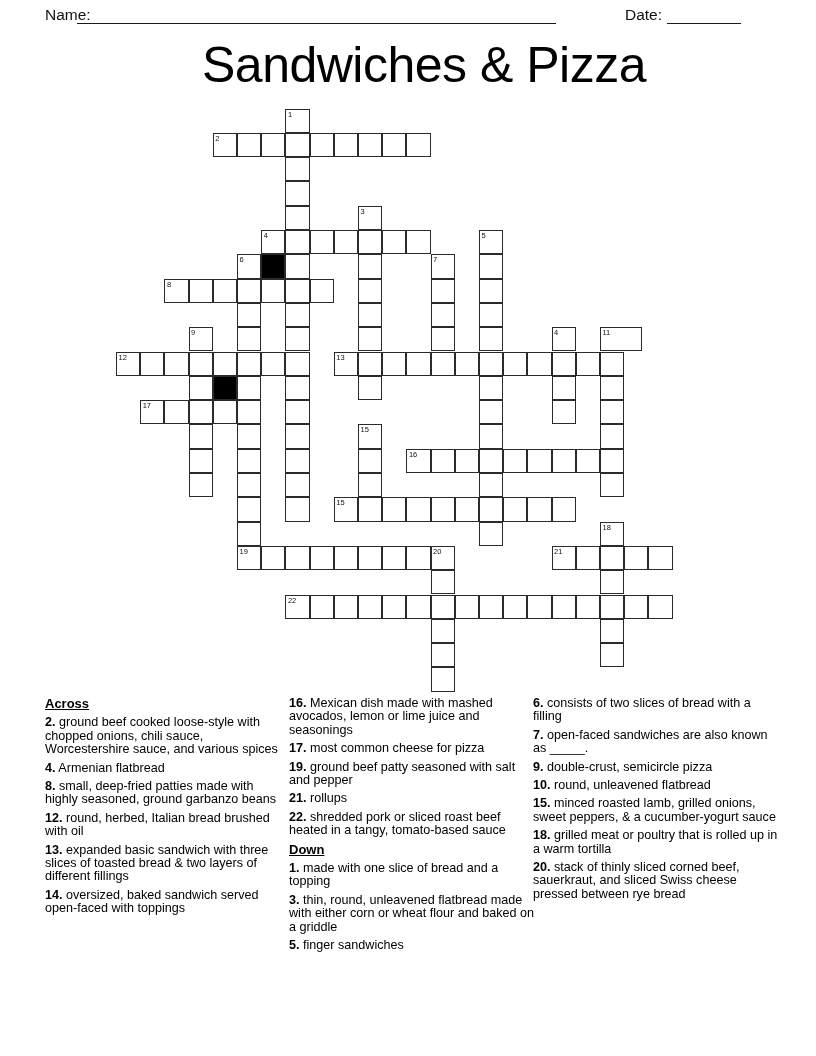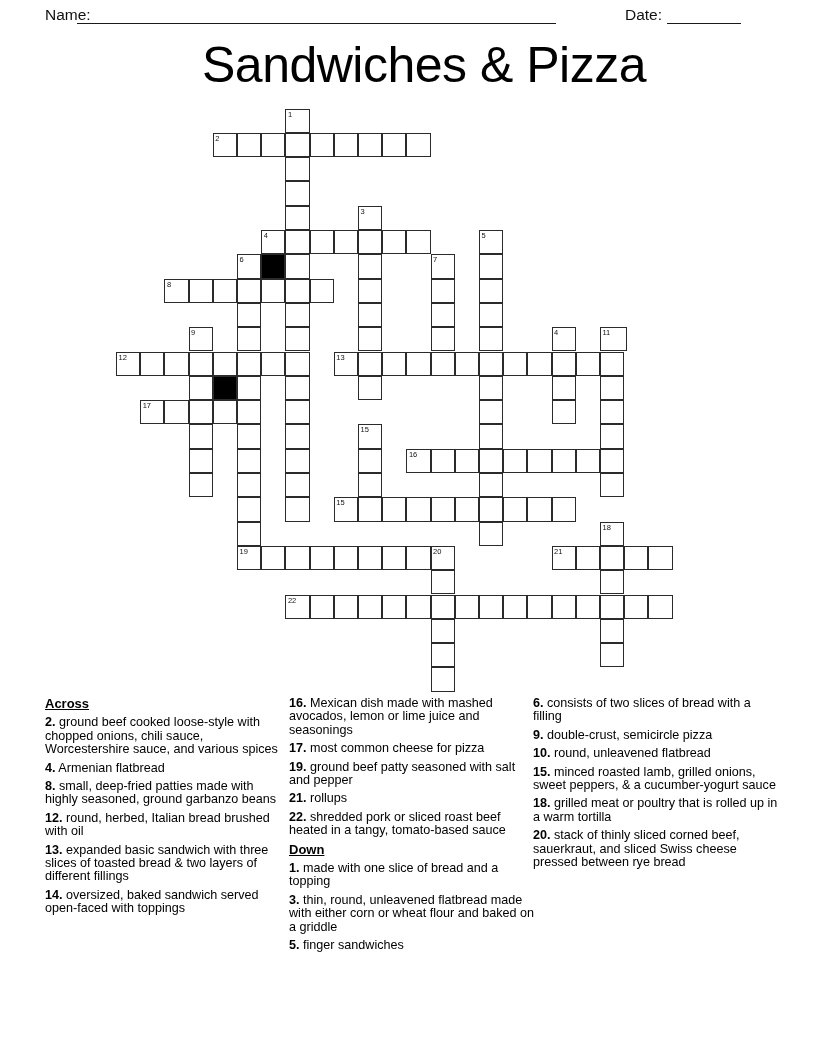--- a/index.html
+++ b/index.html
@@ -104,21 +104,21 @@
         <span class="num">9</span>
       </div>
       <div class="cell" style="left: 237px; top: 327.2px; width: 24.2px; height: 24.3px;"></div>
       <div class="cell" style="left: 285.4px; top: 327.2px; width: 24.2px; height: 24.3px;"></div>
       <div class="cell" style="left: 358px; top: 327.2px; width: 24.2px; height: 24.3px;"></div>
       <div class="cell" style="left: 430.6px; top: 327.2px; width: 24.2px; height: 24.3px;"></div>
       <div class="cell" style="left: 479px; top: 327.2px; width: 24.2px; height: 24.3px;"></div>
       <div class="cell" style="left: 551.6px; top: 327.2px; width: 24.2px; height: 24.3px;">
         <span class="num">4</span>
       </div>
-      <div class="cell" style="left: 600px; top: 327.2px; width: 27px; height: 24.3px; text-align: center;">
+      <div class="cell" style="left: 600px; top: 327.2px; width: 42px; height: 24.3px; text-align: center;">
         <span class="num">11</span>
       </div>
       <div class="cell" style="left: 116px; top: 351.5px; width: 24.2px; height: 24.3px;">
         <span class="num">12</span>
       </div>
       <div class="cell" style="left: 140.2px; top: 351.5px; width: 24.2px; height: 24.3px;"></div>
       <div class="cell" style="left: 164.4px; top: 351.5px; width: 24.2px; height: 24.3px;"></div>
       <div class="cell" style="left: 188.6px; top: 351.5px; width: 24.2px; height: 24.3px;"></div>
       <div class="cell" style="left: 212.8px; top: 351.5px; width: 24.2px; height: 24.3px;"></div>
       <div class="cell" style="left: 237px; top: 351.5px; width: 24.2px; height: 24.3px;"></div>
@@ -268,20 +268,21 @@
       <div class="clue"><span class="cnum">19.</span> ground beef patty seasoned with salt and pepper</div>
       <div class="clue"><span class="cnum">21.</span> rollups</div>
       <div class="clue"><span class="cnum">22.</span> shredded pork or sliced roast beef heated in a tangy, tomato-based sauce</div>
       <div class="clue-header">Down</div>
       <div class="clue"><span class="cnum">1.</span> made with one slice of bread and a topping</div>
       <div class="clue"><span class="cnum">3.</span> thin, round, unleavened flatbread made with either corn or wheat flour and baked on a griddle</div>
       <div class="clue"><span class="cnum">5.</span> finger sandwiches</div>
     </div>
   <div class="clue-col col3">
       <div class="clue"><span class="cnum">6.</span> consists of two slices of bread with a filling</div>
+      <div class="clue"><span class="cnum">7.</span> open-faced sandwiches are also known as _____.</div>
       <div class="clue"><span class="cnum">9.</span> double-crust, semicircle pizza</div>
       <div class="clue"><span class="cnum">10.</span> round, unleavened flatbread</div>
       <div class="clue"><span class="cnum">15.</span> minced roasted lamb, grilled onions, sweet peppers, &amp; a cucumber-yogurt sauce</div>
       <div class="clue"><span class="cnum">18.</span> grilled meat or poultry that is rolled up in a warm tortilla</div>
       <div class="clue"><span class="cnum">20.</span> stack of thinly sliced corned beef, sauerkraut, and sliced Swiss cheese pressed between rye bread</div>
     </div>
 
 </div>
 
 </body></html>

